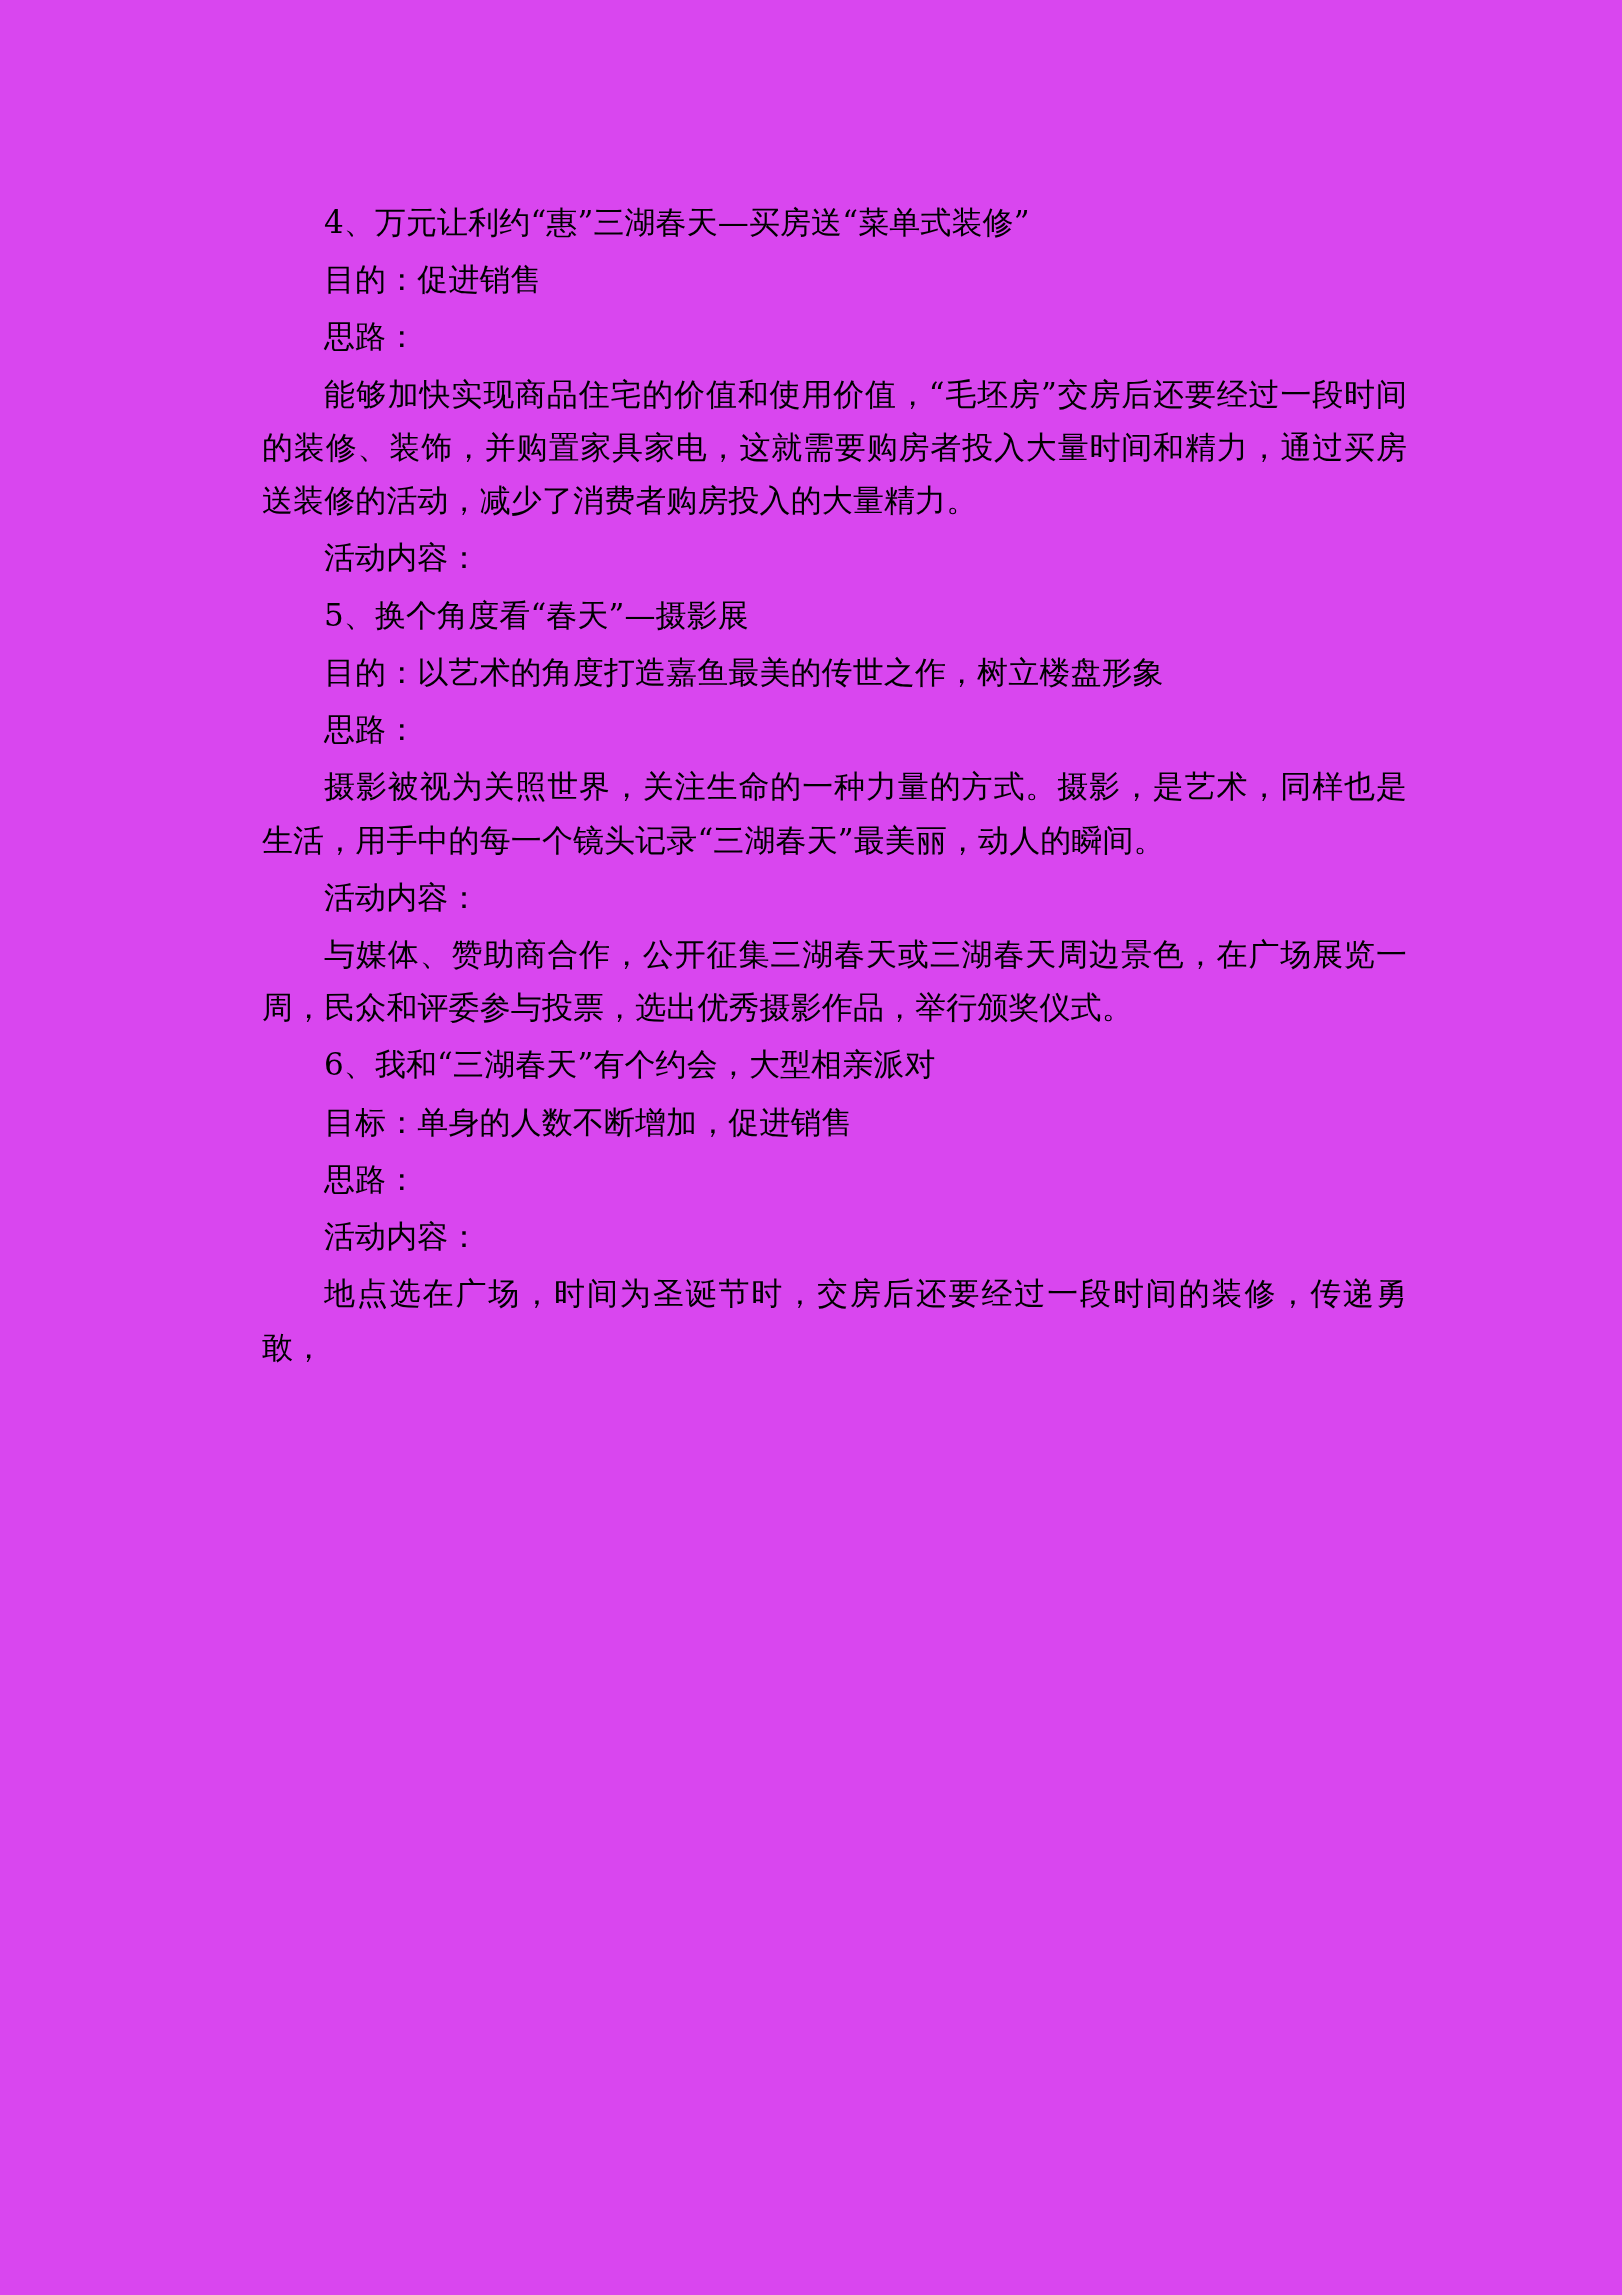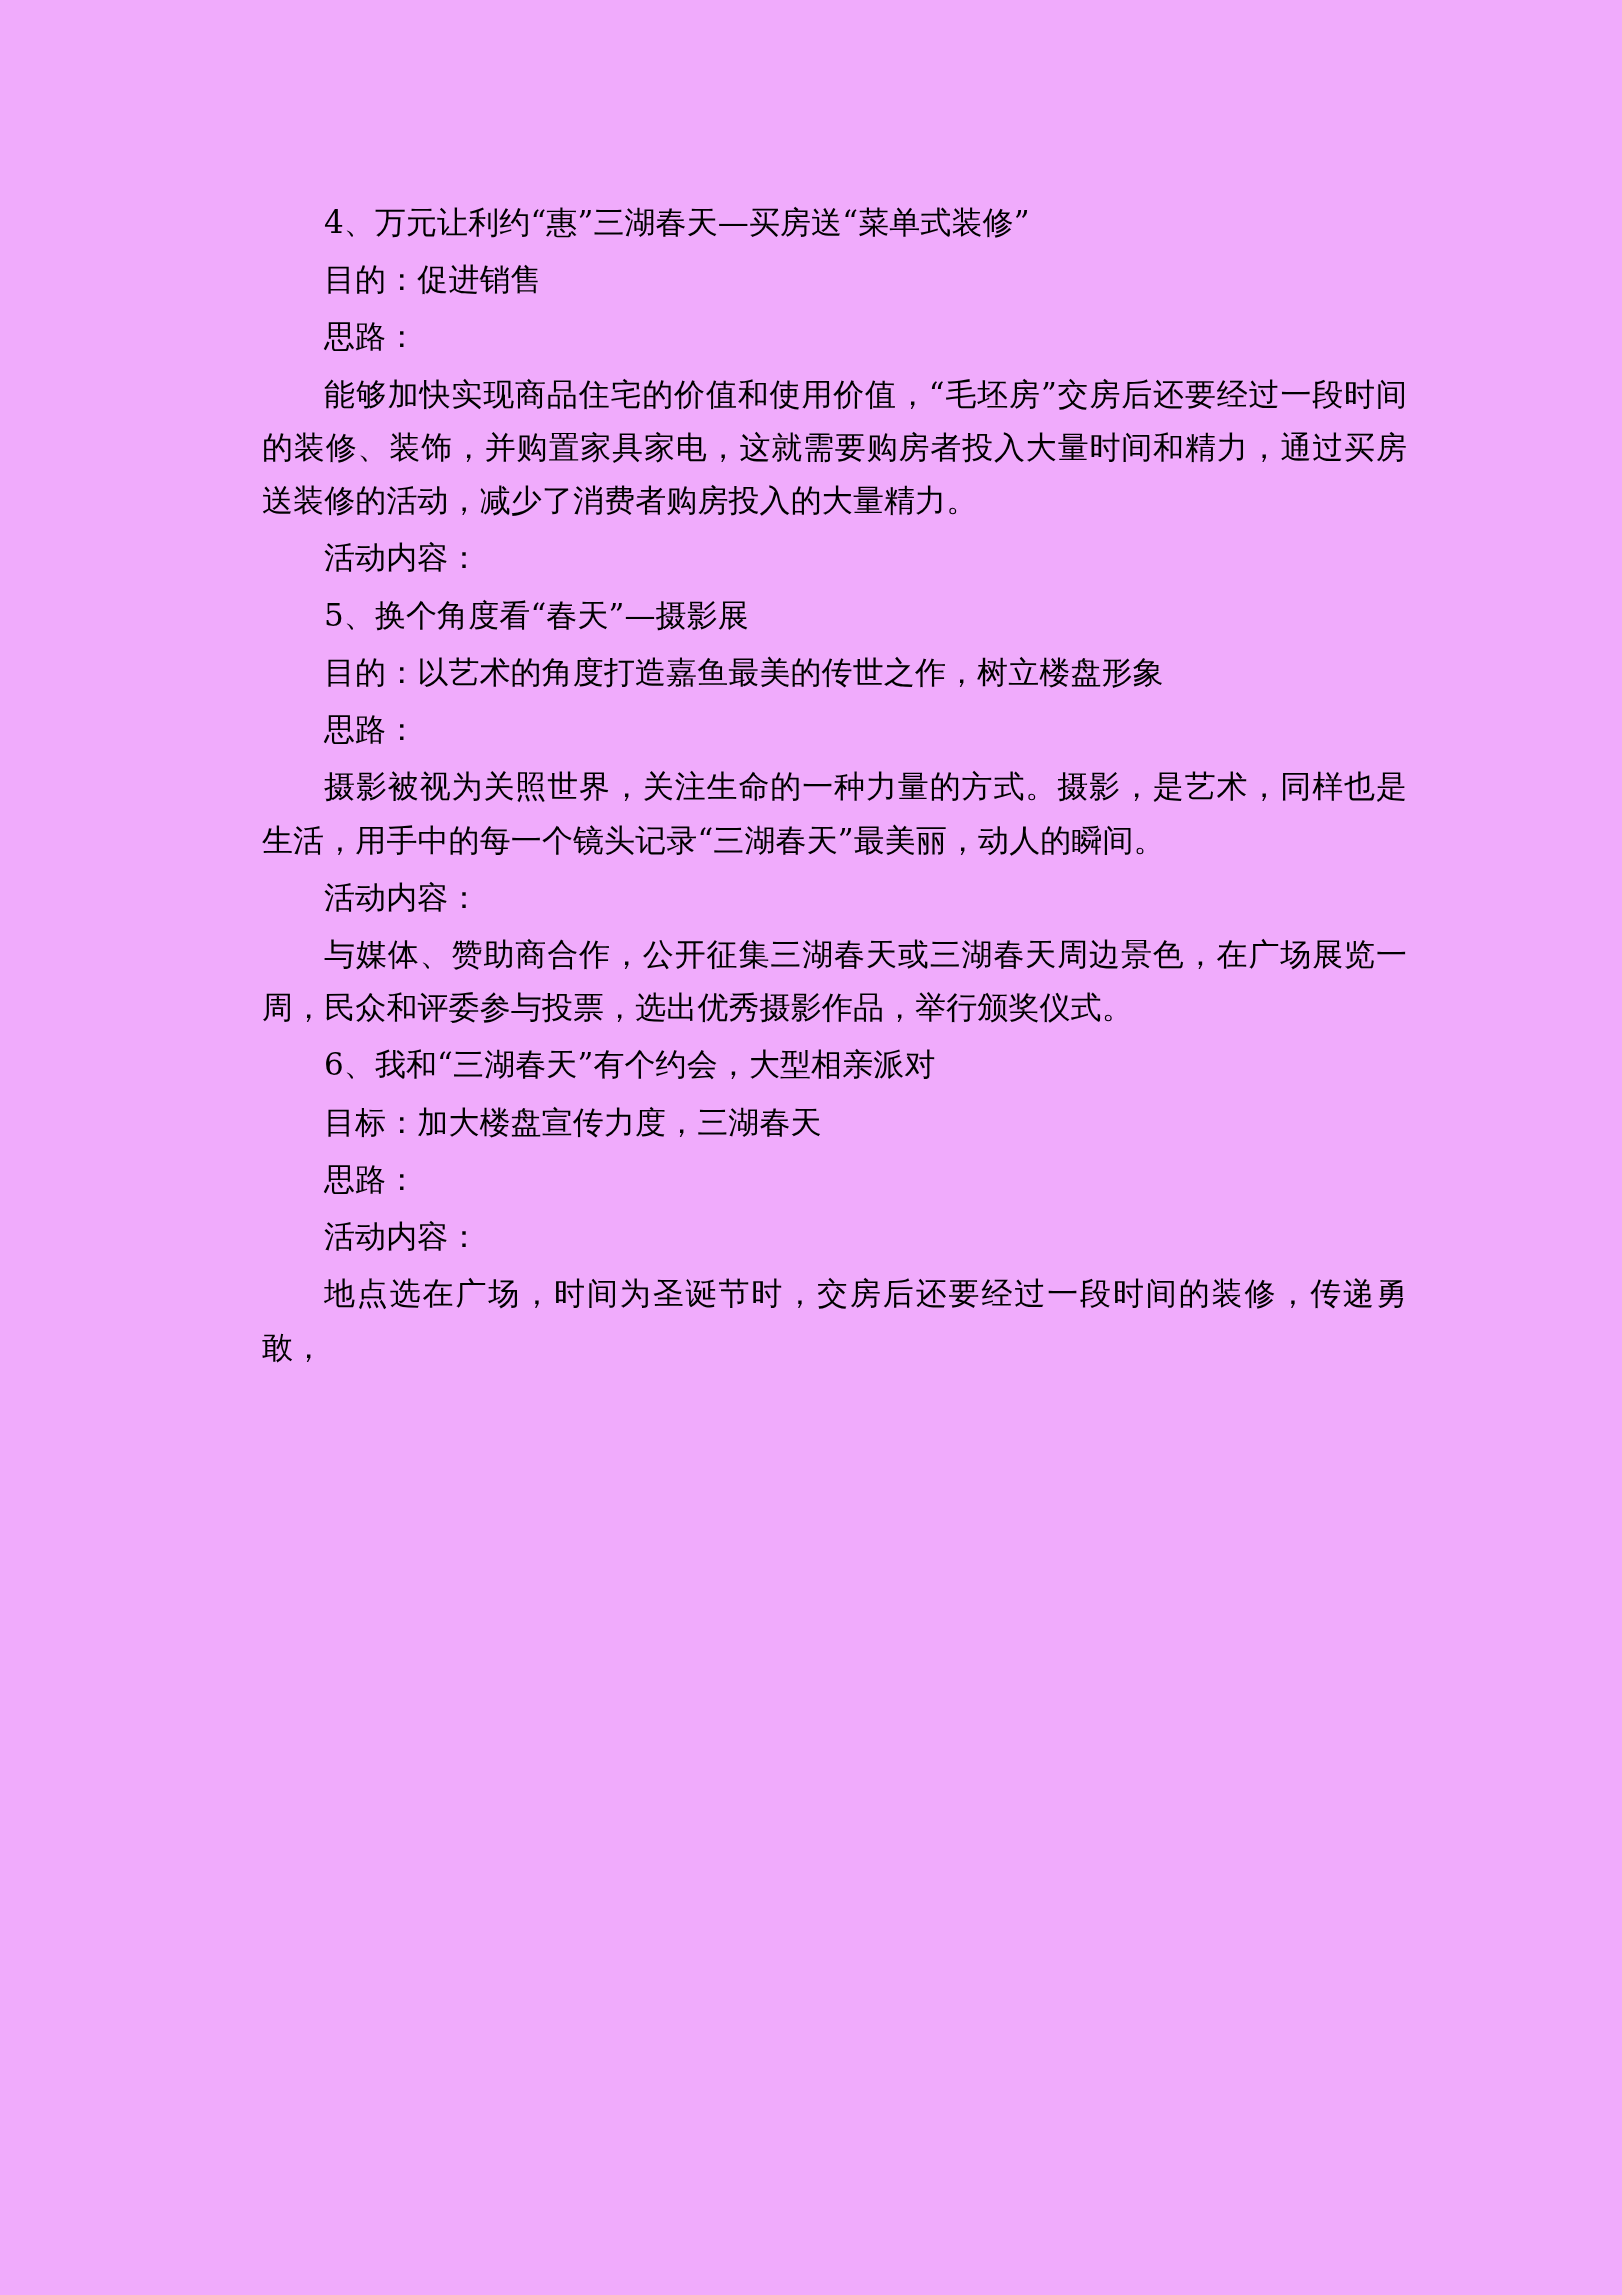--- a/index.html
+++ b/index.html
@@ -13,21 +13,21 @@
     font-family: "DejaVu Serif", "Liberation Serif", serif;
     color: #000000;
     -webkit-font-smoothing: antialiased;
   }
   .page {
     position: relative;
     width: 1623px;
     height: 2295px;
     box-sizing: border-box;
     padding: 196px 216px 131px 262px;
-    background: #f0abfc;
+    background: #d946ef;
   }
   .doc-body {
     font-size: 31px;
     line-height: 1.72;
     text-align: justify;
     text-justify: inter-ideograph;
   }
   .para {
     margin: 0 0 3.9px 0;
     text-indent: 2em;
@@ -50,19 +50,19 @@
     <p class="para label">思路：</p>
     <p class="para">能够加快实现商品住宅的价值和使用价值，“毛坯房”交房后还要经过一段时间的装修、装饰，并购置家具家电，这就需要购房者投入大量时间和精力，通过买房送装修的活动，减少了消费者购房投入的大量精力。</p>
     <p class="para label">活动内容：</p>
     <p class="para heading">5、换个角度看“春天”—摄影展</p>
     <p class="para label">目的：以艺术的角度打造嘉鱼最美的传世之作，树立楼盘形象</p>
     <p class="para label">思路：</p>
     <p class="para">摄影被视为关照世界，关注生命的一种力量的方式。摄影，是艺术，同样也是生活，用手中的每一个镜头记录“三湖春天”最美丽，动人的瞬间。</p>
     <p class="para label">活动内容：</p>
     <p class="para">与媒体、赞助商合作，公开征集三湖春天或三湖春天周边景色，在广场展览一周，民众和评委参与投票，选出优秀摄影作品，举行颁奖仪式。</p>
     <p class="para heading">6、我和“三湖春天”有个约会，大型相亲派对</p>
-    <p class="para label">目标：加大楼盘宣传力度，三湖春天</p>
+    <p class="para label">目标：单身的人数不断增加，促进销售</p>
     <p class="para label">思路：</p>
     <p class="para label">活动内容：</p>
     <p class="para">地点选在广场，时间为圣诞节时，交房后还要经过一段时间的装修，传递勇敢，</p>
   </div>
 </div>
 
 
 </body></html>

